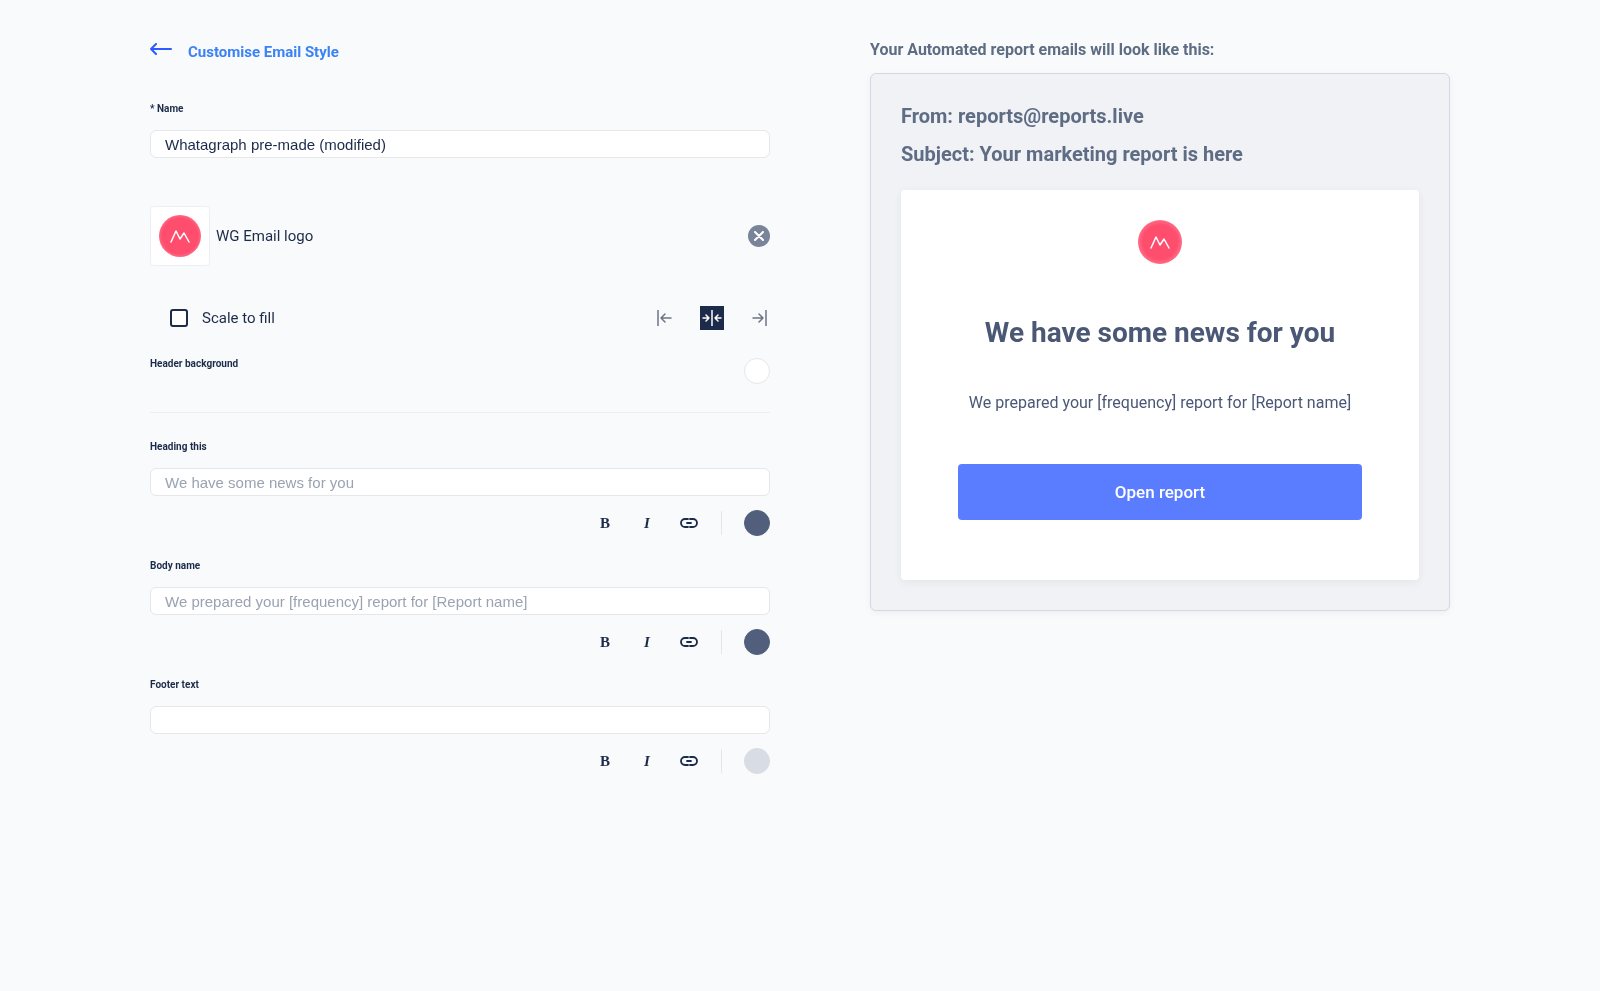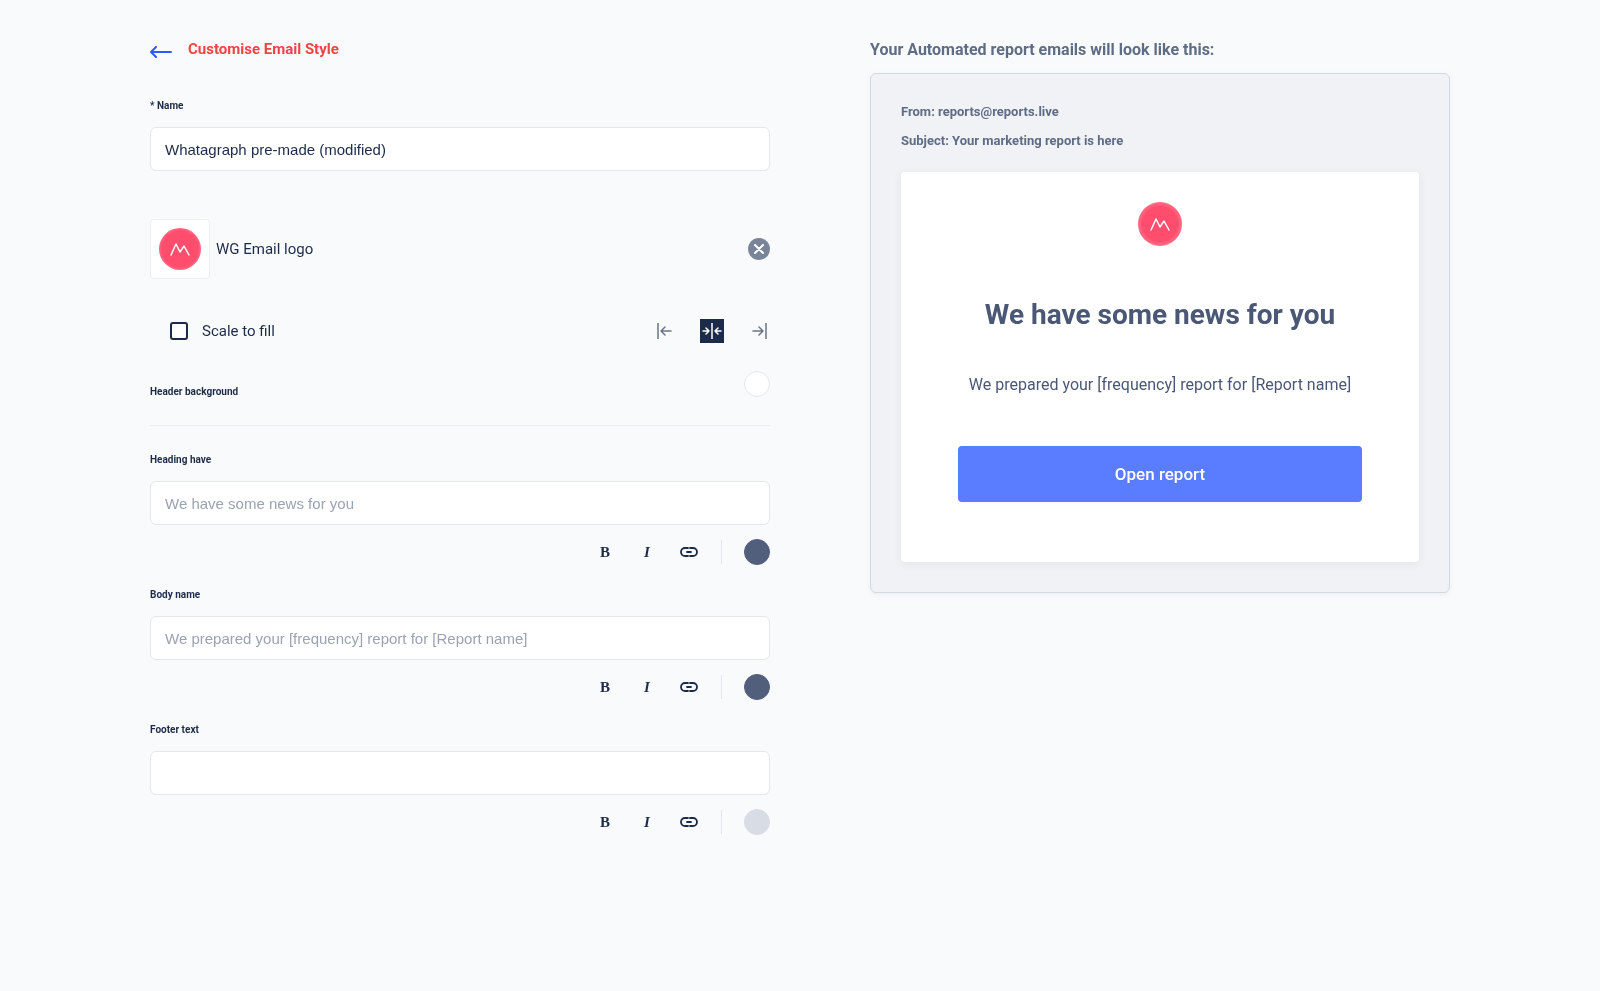--- a/index.html
+++ b/index.html
@@ -20,42 +20,42 @@
       flex: 0 0 620px;
     }
     .right-col {
       flex: 1;
       min-width: 520px;
     }
 
     
     .back-link {
       display: inline-flex;
-      align-items: flex-end;
+      align-items: flex-start;
       gap: 16px;
-      color: #ef4444;
+      color: #3b82f6;
       font-weight: 700;
       font-size: 15px;
       cursor: pointer;
       margin-bottom: 42px;
     }
     .back-link svg { display: block; }
 
     
     .field-label {
       font-weight: 700;
       font-size: 10px;
       color: #1c2b4a;
       margin-bottom: 16px;
     }
 
     
     .text-input {
       width: 100%;
-      height: 44px;
+      height: 28px;
       border: 1px solid #e5e7eb;
       border-radius: 6px;
       background: #fff;
       padding: 0 14px;
       font-size: 15px;
       color: #1c2b4a;
     }
     .text-input::placeholder { color: #9aa3b2; }
 
     
@@ -143,21 +143,21 @@
       color: #6b7486;
     }
     .align-btn.active {
       background: #1c2b4a;
       color: #fff;
     }
 
     
     .hb-row {
       display: flex;
-      align-items: flex-end;
+      align-items: flex-start;
       justify-content: space-between;
       padding-bottom: 28px;
       border-bottom: 1px solid #eceef3;
       margin-bottom: 28px;
     }
     .color-swatch {
       width: 26px;
       height: 26px;
       border-radius: 50%;
       border: 1px solid #e5e7eb;
@@ -204,21 +204,21 @@
     }
     .preview-box {
       border: 1px solid #d3d9e4;
       border-radius: 6px;
       background: #f0f2f6;
       padding: 30px;
       box-shadow: 0 2px 6px rgba(0,0,0,0.05);
     }
     .preview-meta {
       font-weight: 700;
-      font-size: 13px;
+      font-size: 20px;
       color: #5e6c84;
       margin-bottom: 14px;
     }
     .preview-card {
       background: #fff;
       border-radius: 4px;
       padding: 30px 30px 60px 30px;
       margin-top: 24px;
       box-shadow: 0 2px 10px rgba(0,0,0,0.06);
       text-align: center;
@@ -324,21 +324,21 @@
       </div>
     </div>
 
     <div class="hb-row">
       <div class="field-label" style="margin-bottom:0">Header background</div>
       <div class="color-swatch"></div>
     </div>
 
     
     <div class="text-section">
-      <div class="field-label">Heading have</div>
+      <div class="field-label">Heading this</div>
       <input class="text-input" type="text" placeholder="We have some news for you" style="">
       <div class="toolbar">
         <div class="tool-btn">B</div>
         <div class="tool-btn italic">I</div>
         <div class="tool-btn">
           <span>
             <svg width="18" height="10" viewBox="0 0 18 10" fill="none">
               <path d="M7 5 H11" stroke="#1c2b4a" stroke-width="1.8" stroke-linecap="round"></path>
               <path d="M8 1 H5 C2.8 1 1 2.8 1 5 C1 7.2 2.8 9 5 9 H8" stroke="#1c2b4a" stroke-width="1.8" fill="none" stroke-linecap="round"></path>
               <path d="M10 1 H13 C15.2 1 17 2.8 17 5 C17 7.2 15.2 9 13 9 H10" stroke="#1c2b4a" stroke-width="1.8" fill="none" stroke-linecap="round"></path>

